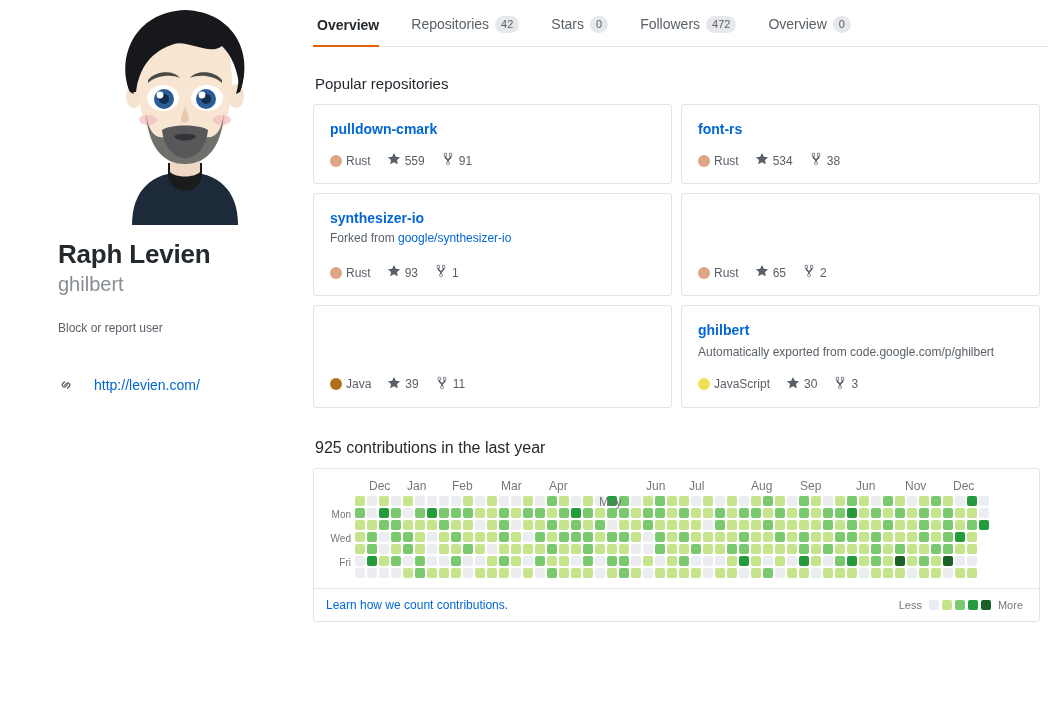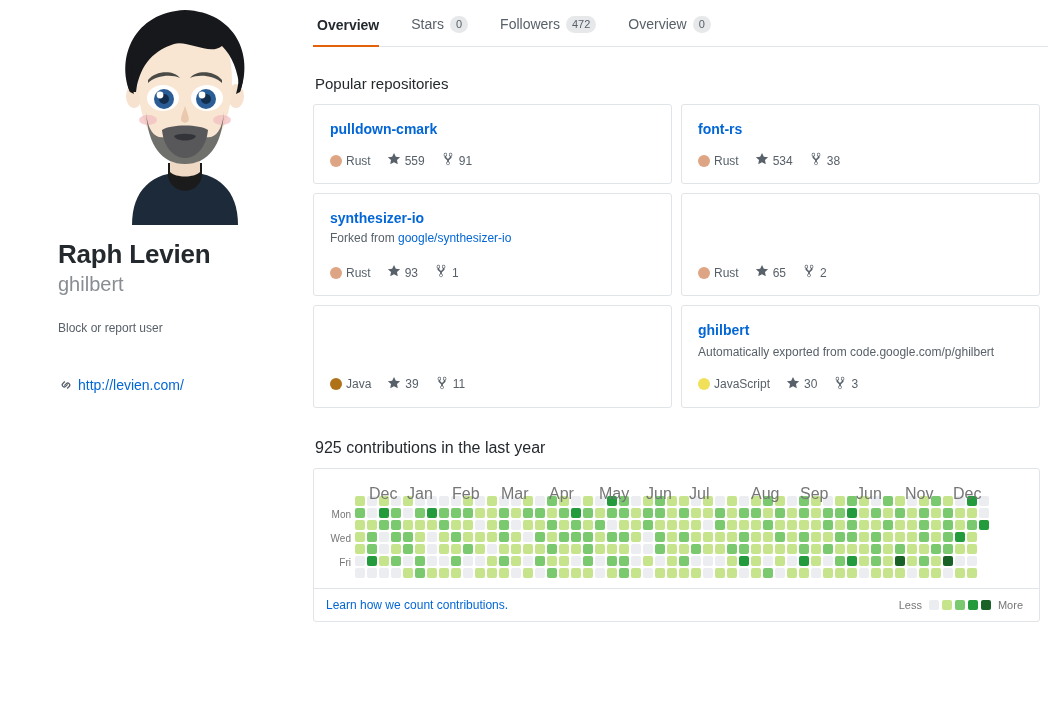--- a/index.html
+++ b/index.html
@@ -27,21 +27,21 @@
     color: #24292e; margin-top: 14px; letter-spacing: -0.2px;
   }
   .profile-login {
     font-size: 20px; font-weight: 300; color: #888d92;
     line-height: 1.3; margin-top: 1px;
   }
   .block-report {
     font-size: 12px; color: #586069; margin-top: 24px;
   }
   .website-row {
-    display: flex; align-items: center; margin-top: 42px; gap: 4px;
+    display: flex; align-items: center; margin-top: 42px; gap: 20px;
   }
   .website-link {
     font-size: 14px; color: #0366d6; text-decoration: none;
   }
   .link-icon { flex: 0 0 auto; width: 16px; height: 16px; color: #586069; }
 
   
   .main {
     position: absolute; left: 313px; top: 0; width: 735px; height: 705px;
   }
@@ -108,21 +108,21 @@
   }
   .contrib-panel {
     border: 1px solid #e1e4e8; border-radius: 3px; background: #fff;
     padding: 9px 12px 0 12px; width: 727px;
   }
   .graph-area { position: relative; }
   .month-row {
     display: flex; height: 18px; margin-left: 33px; position: relative;
   }
   .month-label {
-    position: absolute; font-size: 16px; color: #767676; top: 7px;
+    position: absolute; font-size: 12px; color: #767676; top: 1px;
   }
   .grid-wrap { display: flex; align-items: flex-start; }
   .day-labels {
     width: 29px; position: relative; height: 84px; flex: 0 0 auto;
   }
   .day-label {
     position: absolute; right: 4px; font-size: 10px; color: #767676;
   }
   .cal-grid { display: flex; gap: 2px; }
   .cal-col { display: flex; flex-direction: column; gap: 2px; }
@@ -199,20 +199,24 @@
       </span>
       <a class="website-link" href="#">http://levien.com/</a>
     </div>
   </div>
 
   <div class="main">
 
     <div class="tabs" id="tabs">
         <a class="tab selected" href="#">
           <span>Overview</span>
+        </a>
+        <a class="tab" href="#">
+          <span>Repositories</span>
+          <span class="tab-count">42</span>
         </a>
         <a class="tab" href="#">
           <span>Stars</span>
           <span class="tab-count">0</span>
         </a>
         <a class="tab" href="#">
           <span>Followers</span>
           <span class="tab-count">472</span>
         </a>
         <a class="tab" href="#">
@@ -355,21 +359,21 @@
     <div class="contrib-title">925 contributions in the last year</div>
 
     <div class="contrib-panel">
       <div class="graph-area">
         <div class="month-row" id="month-row">
             <span class="month-label" style="left: 10px;">Dec</span>
             <span class="month-label" style="left: 48px;">Jan</span>
             <span class="month-label" style="left: 93px;">Feb</span>
             <span class="month-label" style="left: 142px;">Mar</span>
             <span class="month-label" style="left: 190px;">Apr</span>
-            <span class="month-label" style="left: 240px;">May</span>
+            <span class="month-label" style="left: 240px; margin-top: 16px;">May</span>
             <span class="month-label" style="left: 287px;">Jun</span>
             <span class="month-label" style="left: 330px;">Jul</span>
             <span class="month-label" style="left: 392px;">Aug</span>
             <span class="month-label" style="left: 441px;">Sep</span>
             <span class="month-label" style="left: 497px;">Jun</span>
             <span class="month-label" style="left: 546px;">Nov</span>
             <span class="month-label" style="left: 594px;">Dec</span>
           </div>
         <div class="grid-wrap">
           <div class="day-labels" id="day-labels">

